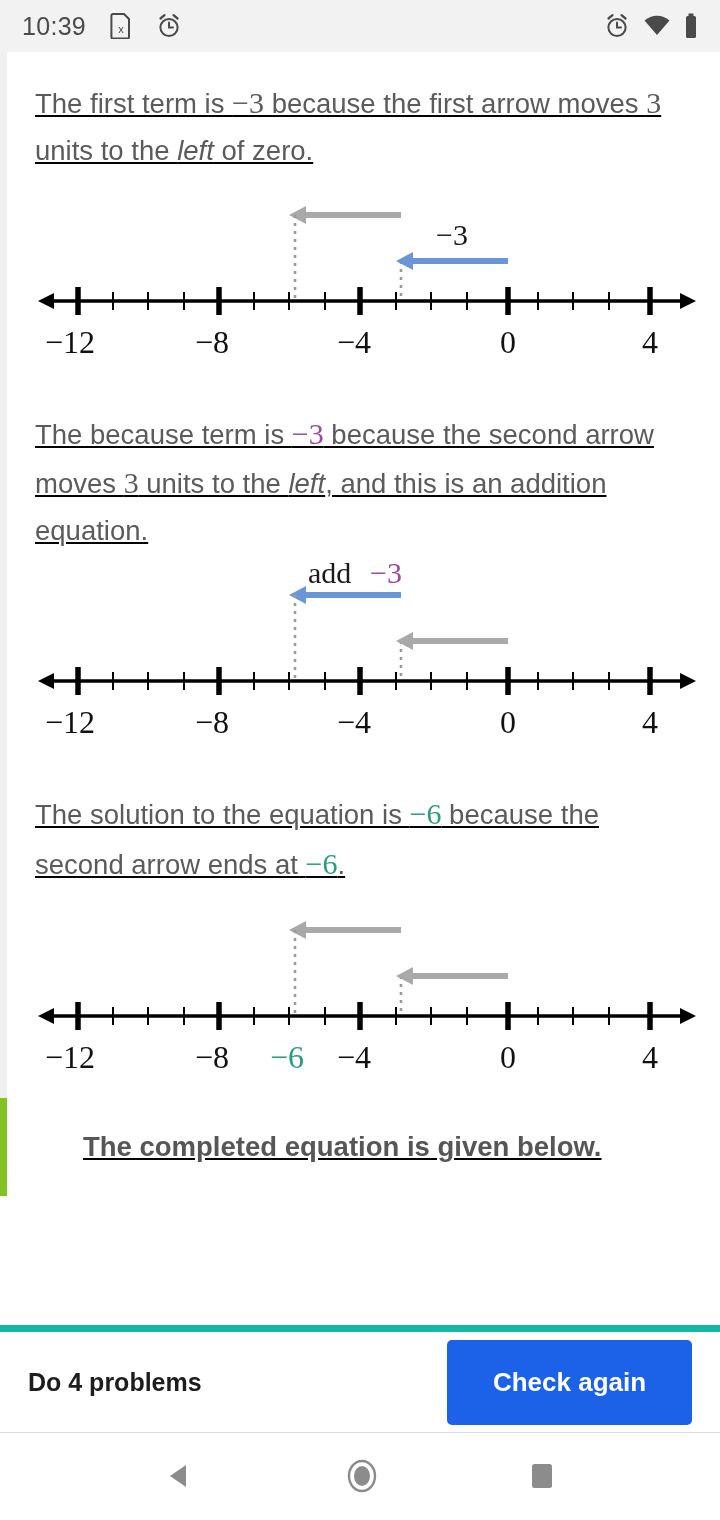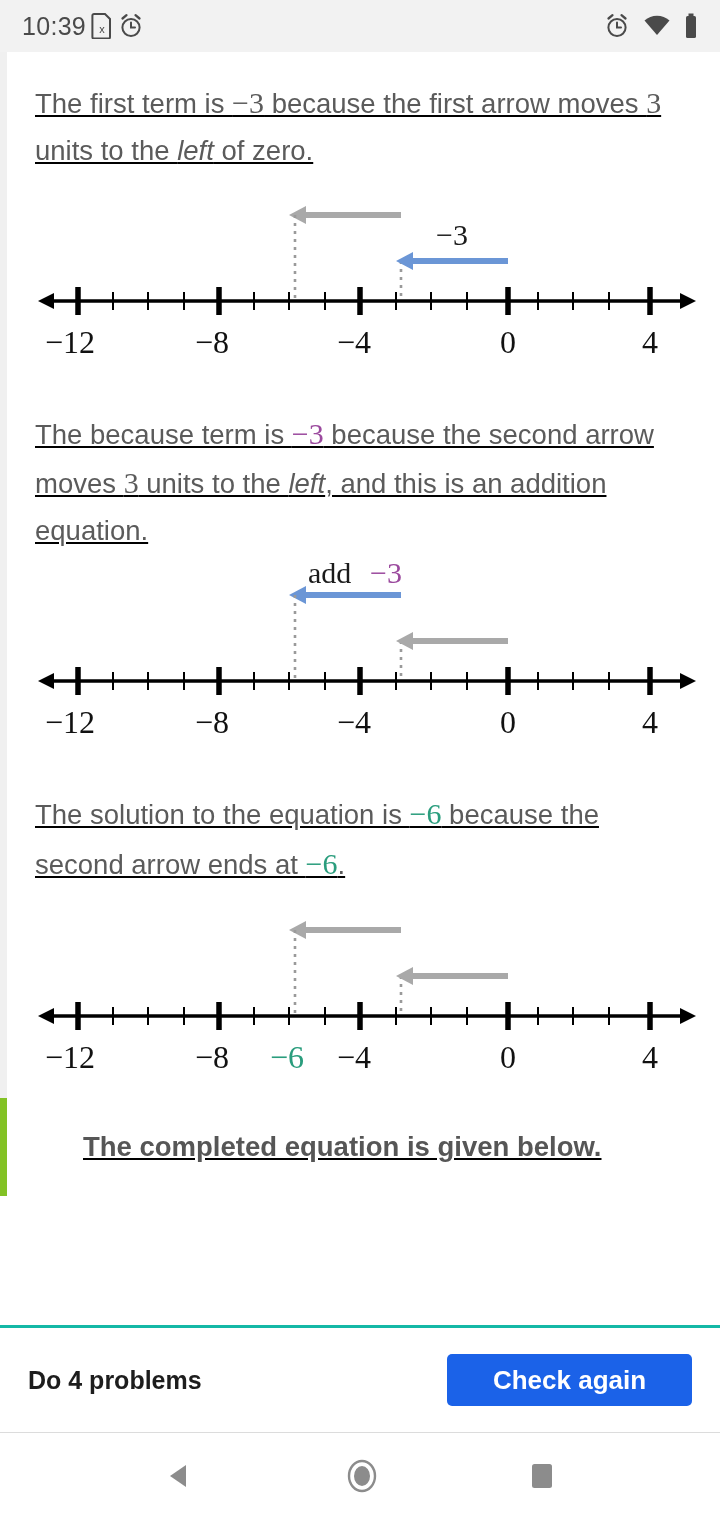--- a/index.html
+++ b/index.html
@@ -21,21 +21,21 @@
     background: #f2f2f2;
     display: flex;
     align-items: center;
     padding: 0 22px;
     box-sizing: border-box;
     color: #4a4a4a;
   }
   .status-left {
     display: flex;
     align-items: center;
-    gap: 5px;
+    gap: 24px;
   }
   .status-time {
     font-size: 25px;
     letter-spacing: 0.3px;
     color: #4a4a4a;
   }
   .status-right {
     margin-left: auto;
     display: flex;
     align-items: center;
@@ -90,21 +90,21 @@
     height: 200px;
     width: 720px;
     margin-left: -7px;
   }
   .diagram svg { display: block; }
 
   
   .bottom-bar {
     height: 108px;
     background: #ffffff;
-    border-top: 3px solid #14b8a6;
+    border-top: 7px solid #14b8a6;
     border-bottom: 1px solid #dcdcdc;
     display: flex;
     align-items: center;
     padding: 0 28px;
     box-sizing: border-box;
   }
   .do-problems {
     font-size: 25px;
     font-weight: bold;
     color: #1d1d1d;
@@ -112,21 +112,21 @@
   .check-btn {
     margin-left: auto;
     background: #1b62e8;
     color: #ffffff;
     border: none;
     border-radius: 5px;
     font-size: 26px;
     font-weight: bold;
     font-family: "Liberation Sans", sans-serif;
     padding: 0 34px;
-    height: 52px;
+    height: 85px;
     min-width: 245px;
     cursor: pointer;
   }
 
   
   .nav-bar {
     height: 86px;
     background: #ffffff;
     display: flex;
     align-items: center;

